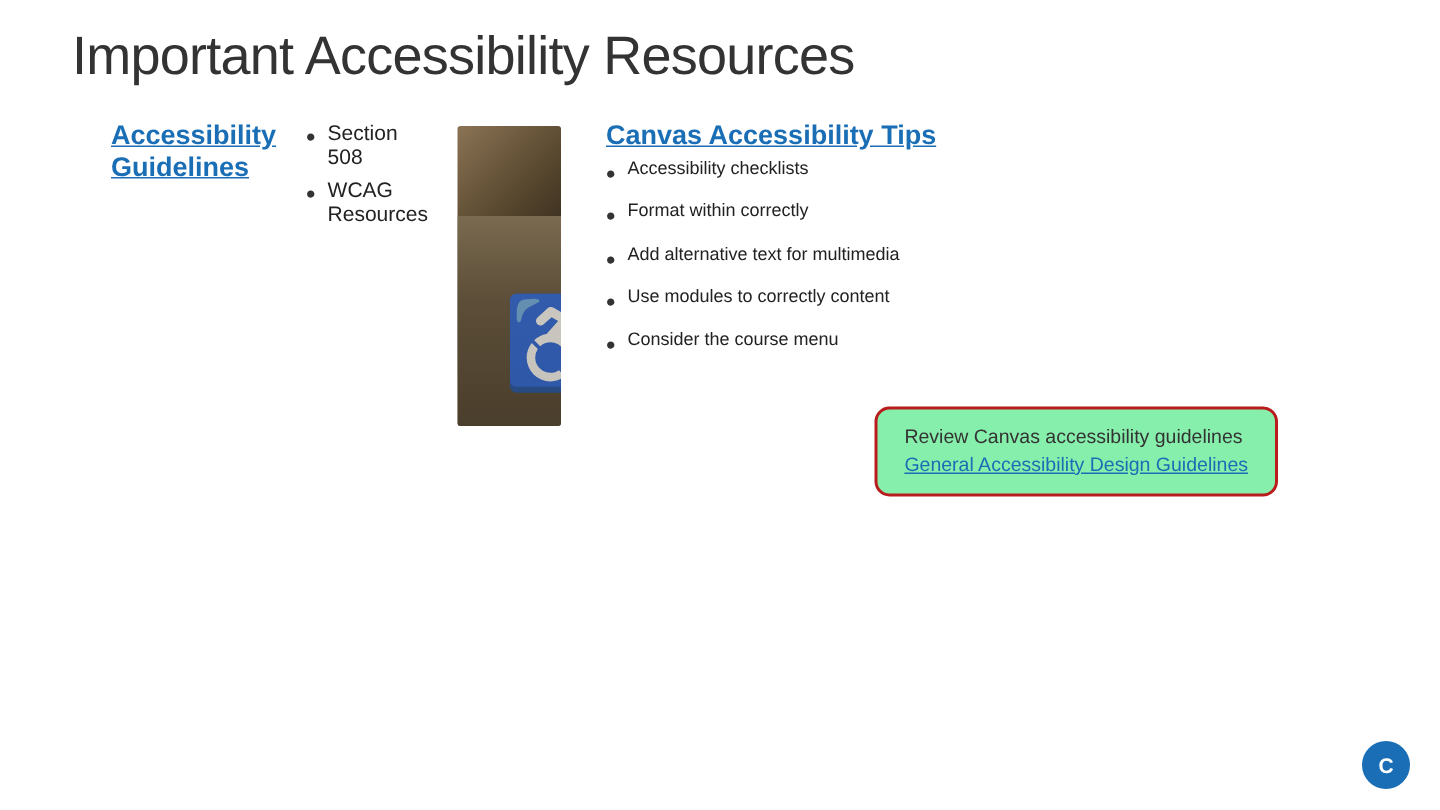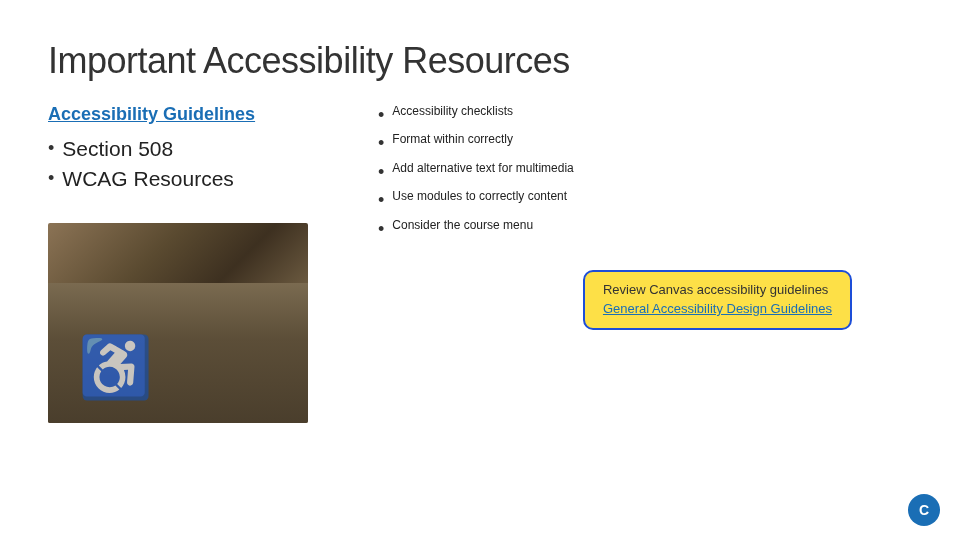--- a/index.html
+++ b/index.html
@@ -8,21 +8,21 @@
       height: 540px;
       overflow: hidden;
       font-family: Arial, sans-serif;
       background: #ffffff;
       color: #222;
     }
 
     .slide {
       width: 960px;
       height: 540px;
-      padding: 40px 48px 20px 48px;
+      padding: 16px 48px 20px 48px;
       display: flex;
       flex-direction: column;
     }
 
     .slide-title {
       font-size: 36px;
       font-weight: 400;
       color: #333;
       margin-bottom: 22px;
       letter-spacing: -0.5px;
@@ -31,40 +31,40 @@
     .content-row {
       display: flex;
       flex: 1;
       gap: 30px;
     }
 
     
     .left-col {
       width: 300px;
       display: flex;
-      flex-direction: column;
-      gap: 8px;
+      gap: 20px;
+      margin-left: 26px;
     }
 
     .section-heading {
       font-size: 18px;
       font-weight: bold;
       color: #1a6eb5;
       text-decoration: underline;
       margin-bottom: 4px;
     }
 
     .bullet-list {
       list-style: none;
       padding: 0;
       margin: 0 0 14px 0;
     }
 
     .bullet-list li {
-      font-size: 21px;
+      font-size: 14px;
       margin-bottom: 6px;
       display: flex;
       align-items: flex-start;
       gap: 8px;
     }
 
     .bullet-list li::before {
       content: "•";
       color: #333;
       font-size: 18px;
@@ -115,26 +115,26 @@
     
     .bottom-area {
       display: flex;
       justify-content: flex-end;
       align-items: flex-end;
       margin-top: 10px;
       padding-bottom: 4px;
     }
 
     .review-box {
-      border: 2px solid #1d4ed8;
+      border: 2px solid #b91c1c;
       border-radius: 10px;
       padding: 10px 18px;
       font-size: 13px;
       color: #333;
-      background: #fde047;
+      background: #86efac;
       max-width: 380px;
       margin-right: 60px;
     }
 
     .review-box-title {
       font-size: 13px;
       color: #333;
       margin-bottom: 4px;
     }
 
@@ -191,20 +191,21 @@
               <span>Section 508</span>
             </li>
           <li>
               <span>WCAG Resources</span>
             </li>
         </ul>
         <div class="wheelchair-image"></div>
       </div>
 
       <div class="right-col">
+        <div class="section-heading">Canvas Accessibility Tips</div>
         <ul class="bullet-list right-bullets">
           <li>
               <span>Accessibility checklists</span>
             </li>
           <li>
               <span>Format within correctly</span>
             </li>
           <li>
               <span>Add alternative text for multimedia</span>
             </li>

